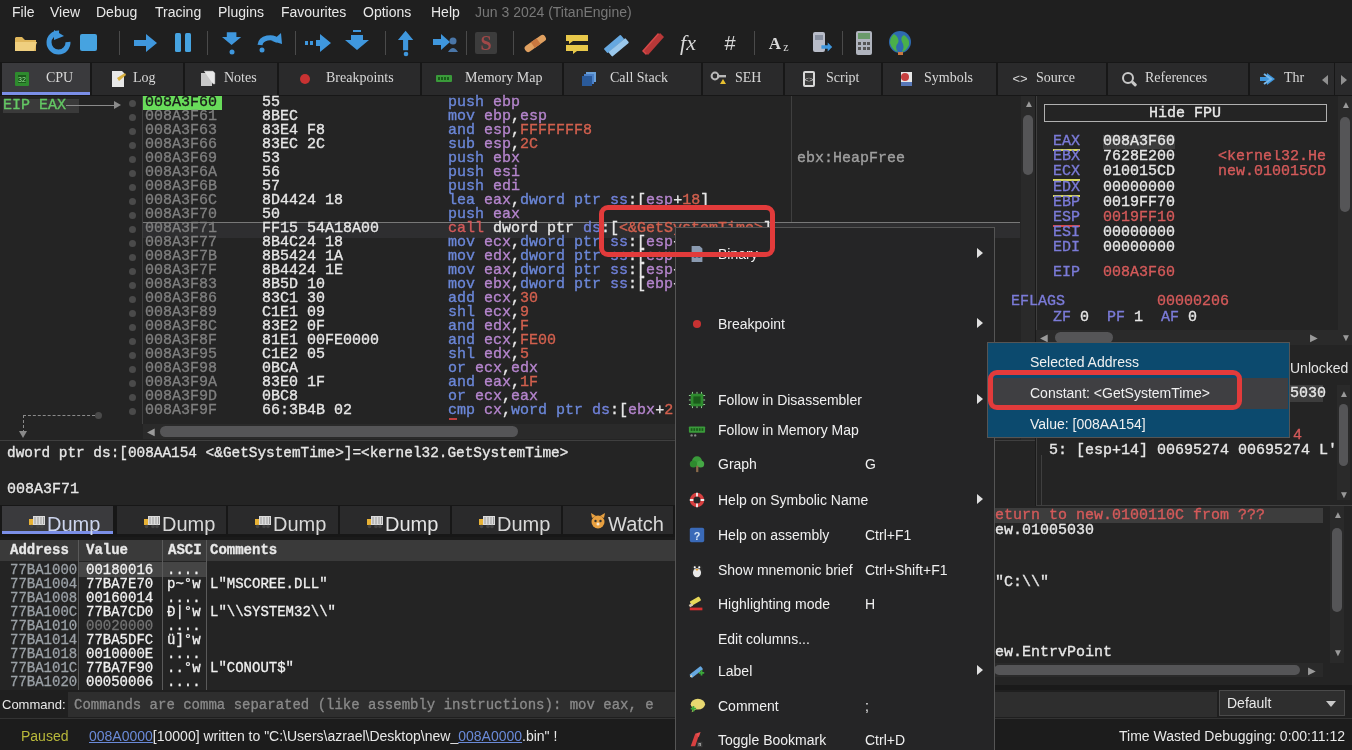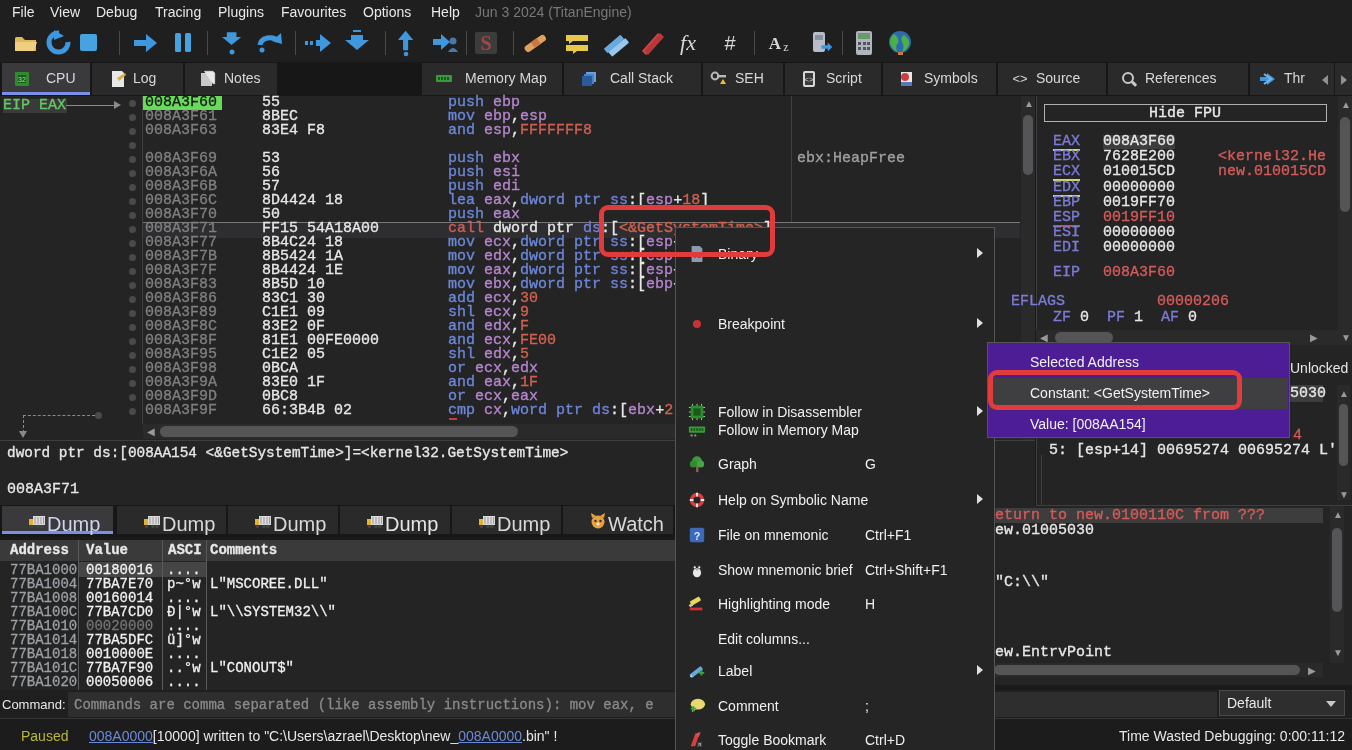--- a/index.html
+++ b/index.html
@@ -12,21 +12,21 @@
 #menubar span{position:absolute;top:4px;color:#e8e8e8;}
 
 #toolbar{left:0;top:24px;width:1352px;height:38px;background:#1f1f1f;}
 .tsep{position:absolute;top:7px;width:1px;height:24px;background:#4a4a4a;}
 .ticon{position:absolute;top:5px;width:28px;height:28px;}
 
 #tabbar{left:0;top:62px;width:1352px;height:34px;background:#171717;}
 .tab{position:absolute;top:1px;height:32px;background:#2a2a2b;color:#d8d8d8;font-size:14px;}
 .tab.active{background:#3a3a3d;border-bottom:3px solid #7b8fe8;height:29px;}
 .tab .ti{position:absolute;top:7px;width:18px;height:18px;}
-.tab .tl{position:absolute;top:7px;}
+.tab .tl{position:absolute;top:7px;font-family:Liberation Serif, serif;}
 
 .view{background:#242424;}
 .drow{position:absolute;left:0;width:1035px;height:14px;}
 .addr{position:absolute;left:145px;color:#7f7f7f;}
 .bytes{position:absolute;left:262px;color:#e6e6e6;}
 .instr{position:absolute;left:448px;color:#e6e6e6;}
 .cmnt{position:absolute;left:797px;color:#9f9f9f;}
 .m{color:#6b87d8;}
 .r{color:#b585cd;}
 .n{color:#d2604e;}
@@ -39,21 +39,21 @@
 .sbarr{position:absolute;color:#9a9a9a;font-size:10px;line-height:10px;}
 
 #ctxmenu{left:675px;top:227px;width:320px;height:523px;background:#252526;border:1px solid #555;border-bottom:none;box-sizing:border-box;}
 .mi{position:absolute;left:0;width:100%;height:35px;}
 .mi .lbl{position:absolute;left:42px;top:9px;font-size:14px;color:#f0f0f0;}
 .mi .sc{position:absolute;left:189px;top:9px;font-size:14px;color:#f0f0f0;}
 .mi .arr{position:absolute;right:11px;top:11px;width:0;height:0;border-left:6px solid #e0e0e0;border-top:5px solid transparent;border-bottom:5px solid transparent;}
 .mi .ic{position:absolute;left:12px;top:8px;width:18px;height:18px;}
 .hl{background:#3f3f42;}
 .mi.hl{height:32px;}
-#submenu{left:987px;top:342px;width:303px;height:96px;background:#4c1d95;border:1px solid #555;box-sizing:border-box;}
+#submenu{left:987px;top:342px;width:303px;height:96px;background:#0c4a6e;border:1px solid #555;box-sizing:border-box;}
 .smi{position:absolute;left:1px;width:299px;height:31px;}
 .smi .lbl{position:absolute;left:41px;top:7px;font-size:14px;color:#f0f0f0;}
 .redrect{position:absolute;border:5px solid #e23b3b;border-radius:9px;}
 
 .dtab{position:absolute;top:506px;height:28px;background:#2a2a2b;color:#d8d8d8;font-size:20px;}
 .dtab.active{background:#3a3a3d;border-bottom:3px solid #7b8fe8;height:25px;}
 .dumprow .da{color:#9aa0a6;}
 </style></head>
 <body>
 <div id="app">
@@ -192,20 +192,26 @@
         </svg>
         <span class="tl" style="left:41px">Log</span>
       </div>
 <div class="tab" style="left:185px;width:92px">
         <svg class="ti" style="left:14px" viewBox="0 0 18 18">
           <path d="M2 3 H11 L13 5 V16 H2 Z" fill="#c8c8c8"></path>
           <path d="M5 1 H14 L16 3 V14 H14" fill="#e8e8e8" stroke="#888" stroke-width=".5"></path>
         </svg>
         <span class="tl" style="left:39px">Notes</span>
       </div>
+<div class="tab" style="left:279px;width:141px">
+        <svg class="ti" style="left:17px" viewBox="0 0 18 18">
+          <circle cx="9" cy="9" r="5" fill="#c83232"></circle>
+        </svg>
+        <span class="tl" style="left:47px">Breakpoints</span>
+      </div>
 <div class="tab" style="left:422px;width:140px">
         <svg class="ti" style="left:13px" viewBox="0 0 18 18">
           <rect x="1" y="5" width="16" height="7" rx="1" fill="#3a9a3a"></rect>
           <g fill="#1a5a1a">
             <rect x="3" y="7" width="2" height="3"></rect>
             <rect x="6" y="7" width="2" height="3"></rect>
             <rect x="9" y="7" width="2" height="3"></rect>
             <rect x="12" y="7" width="2" height="3"></rect>
           </g>
         </svg>
@@ -268,30 +274,31 @@
       </div>
 <div class="abs" style="left:1335px;top:1px;width:17px;height:32px;background:#2a2a2b">
         <div style="position:absolute;top:12px;left:6px;width:0;height:0;border-left:6px solid #909090;border-top:5px solid transparent;border-bottom:5px solid transparent"></div>
       </div>
 </div>
 <div class="abs view" style="left:0;top:96px;width:1035px;height:344px"></div>
 <div class="abs" style="left:142px;top:96px;width:1px;height:328px;background:#3f3f3f"></div>
 <div class="abs" style="left:791px;top:96px;width:1px;height:328px;background:#3f3f3f"></div>
 <div class="abs" style="left:143px;top:222px;width:877px;height:15px;background:#2e2e30;border-top:1px solid #787878"></div>
 <div class="abs" style="left:143px;top:96px;width:79px;height:14px;background:#68dc5a"></div>
-<div class="abs mono" style="left:3px;top:99px;width:64px;height:14px;background:#3a3a3a;color:#64c864">EIP EAX</div>
+<div class="abs mono" style="left:3px;top:99px;width:76px;height:14px;background:#3a3a3a;color:#64c864">EIP EAX</div>
 <div class="abs" style="left:66px;top:105px;width:52px;height:1px;background:#8a8a8a"></div>
 <div class="abs" style="left:114px;top:101px;width:0;height:0;border-left:7px solid #8a8a8a;border-top:4px solid transparent;border-bottom:4px solid transparent"></div>
 <div class="abs" style="left:129px;top:100px;width:7px;height:7px;border-radius:4px;background:#4a4a4a"></div>
 <div class="drow mono" style="top:96px"><span class="addr" style="color:#1a1a1a">008A3F60</span><span class="bytes">55</span><span class="instr"><span class="m">push</span><span class="w"> </span><span class="r">ebp</span></span></div>
 <div class="abs" style="left:129px;top:114px;width:7px;height:7px;border-radius:4px;background:#4a4a4a"></div>
 <div class="drow mono" style="top:110px"><span class="addr" style="">008A3F61</span><span class="bytes">8BEC</span><span class="instr"><span class="m">mov</span><span class="w"> </span><span class="r">ebp</span><span class="w">,</span><span class="r">esp</span></span></div>
 <div class="abs" style="left:129px;top:128px;width:7px;height:7px;border-radius:4px;background:#4a4a4a"></div>
 <div class="drow mono" style="top:124px"><span class="addr" style="">008A3F63</span><span class="bytes">83E4 F8</span><span class="instr"><span class="m">and</span><span class="w"> </span><span class="r">esp</span><span class="w">,</span><span class="n">FFFFFFF8</span></span></div>
 <div class="abs" style="left:129px;top:142px;width:7px;height:7px;border-radius:4px;background:#4a4a4a"></div>
+<div class="drow mono" style="top:138px"><span class="addr" style="">008A3F66</span><span class="bytes">83EC 2C</span><span class="instr"><span class="m">sub</span><span class="w"> </span><span class="r">esp</span><span class="w">,</span><span class="n">2C</span></span></div>
 <div class="abs" style="left:129px;top:156px;width:7px;height:7px;border-radius:4px;background:#4a4a4a"></div>
 <div class="drow mono" style="top:152px"><span class="addr" style="">008A3F69</span><span class="bytes">53</span><span class="instr"><span class="m">push</span><span class="w"> </span><span class="r">ebx</span></span><span class="cmnt">ebx:HeapFree</span></div>
 <div class="abs" style="left:129px;top:170px;width:7px;height:7px;border-radius:4px;background:#4a4a4a"></div>
 <div class="drow mono" style="top:166px"><span class="addr" style="">008A3F6A</span><span class="bytes">56</span><span class="instr"><span class="m">push</span><span class="w"> </span><span class="r">esi</span></span></div>
 <div class="abs" style="left:129px;top:184px;width:7px;height:7px;border-radius:4px;background:#4a4a4a"></div>
 <div class="drow mono" style="top:180px"><span class="addr" style="">008A3F6B</span><span class="bytes">57</span><span class="instr"><span class="m">push</span><span class="w"> </span><span class="r">edi</span></span></div>
 <div class="abs" style="left:129px;top:198px;width:7px;height:7px;border-radius:4px;background:#4a4a4a"></div>
 <div class="drow mono" style="top:194px"><span class="addr" style="">008A3F6C</span><span class="bytes">8D4424 18</span><span class="instr"><span class="m">lea</span><span class="w"> </span><span class="r">eax</span><span class="w">,</span><span class="m">dword ptr </span><span class="s">ss</span><span class="w">:[</span><span class="r">esp</span><span class="w">+</span><span class="n">18</span><span class="w">]</span></span></div>
 <div class="abs" style="left:129px;top:212px;width:7px;height:7px;border-radius:4px;background:#4a4a4a"></div>
 <div class="drow mono" style="top:208px"><span class="addr" style="">008A3F70</span><span class="bytes">50</span><span class="instr"><span class="m">push</span><span class="w"> </span><span class="r">eax</span></span></div>
@@ -525,21 +532,21 @@
         <span class="lbl">Binary</span>
         <div class="arr"></div>
       </div>
 <div class="mi" style="top:79px">
         <svg class="ic" viewBox="0 0 20 20">
           <circle cx="10" cy="10" r="4.5" fill="#c83232"></circle>
         </svg>
         <span class="lbl">Breakpoint</span>
         <div class="arr"></div>
       </div>
-<div class="mi" style="top:167px">
+<div class="mi" style="top:155px">
         <svg class="ic" viewBox="0 0 20 20">
           <rect x="3" y="3" width="14" height="14" fill="#2e8b2e"></rect>
           <rect x="6" y="6" width="8" height="8" fill="#1a5a1a"></rect>
           <g stroke="#9de89d" stroke-width="1">
             <path d="M5 1 V3 M10 1 V3 M15 1 V3 M5 17 V19 M10 17 V19 M15 17 V19 M1 5 H3 M1 10 H3 M1 15 H3 M17 5 H19 M17 10 H19 M17 15 H19"></path>
           </g>
         </svg>
         <span class="lbl">Follow in Disassembler</span>
         <div class="arr"></div>
       </div>
@@ -575,21 +582,21 @@
           <path d="M10 2 V6 M10 14 V18 M2 10 H6 M14 10 H18" stroke="#f0f0f0" stroke-width="2"></path>
         </svg>
         <span class="lbl">Help on Symbolic Name</span>
         <div class="arr"></div>
       </div>
 <div class="mi" style="top:290px">
         <svg class="ic" viewBox="0 0 20 20">
           <rect x="2" y="2" width="16" height="16" rx="2" fill="#3a6ab8"></rect>
           <text x="10" y="15" text-anchor="middle" font-size="12" font-weight="bold" fill="#d8e8f8">?</text>
         </svg>
-        <span class="lbl">File on mnemonic</span>
+        <span class="lbl">Help on assembly</span>
         <span class="sc">Ctrl+F1</span>
       </div>
 <div class="mi" style="top:325px">
         <svg class="ic" viewBox="0 0 20 20">
           <ellipse cx="10" cy="11" rx="7" ry="8" fill="#2a2a2a"></ellipse>
           <ellipse cx="10" cy="13" rx="4.5" ry="5" fill="#e8e8e8"></ellipse>
           <circle cx="7.5" cy="7" r="1.2" fill="#fff"></circle>
           <circle cx="12.5" cy="7" r="1.2" fill="#fff"></circle>
           <path d="M8 9 L12 9 L10 11 Z" fill="#e8a030"></path>
         </svg>

